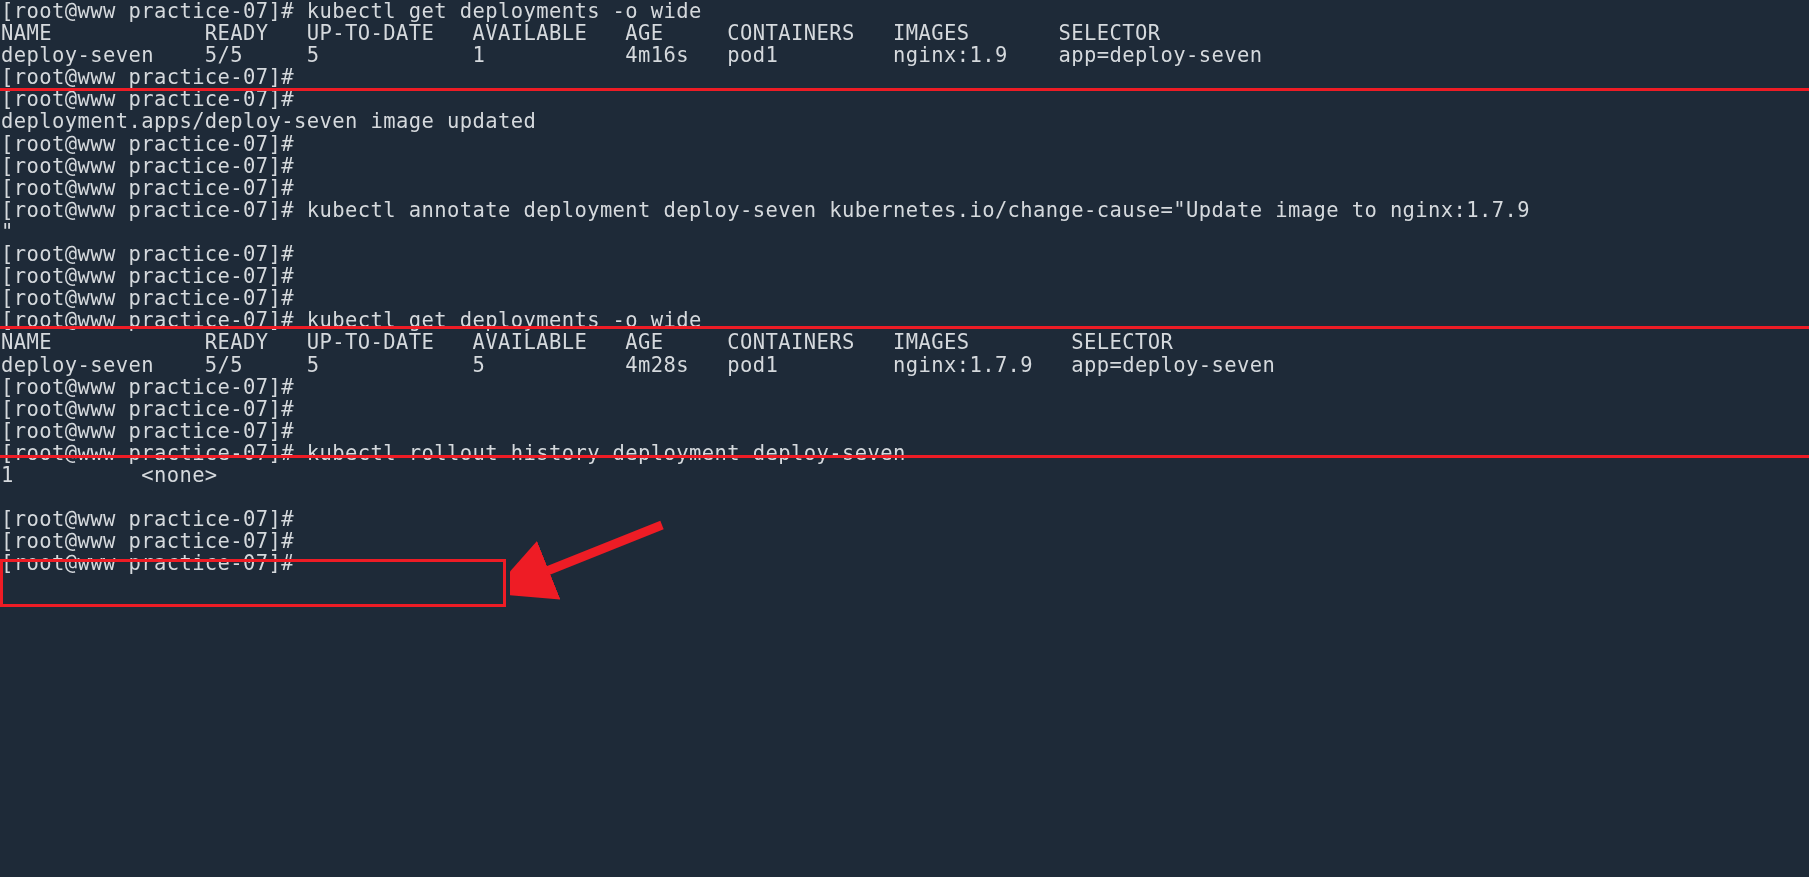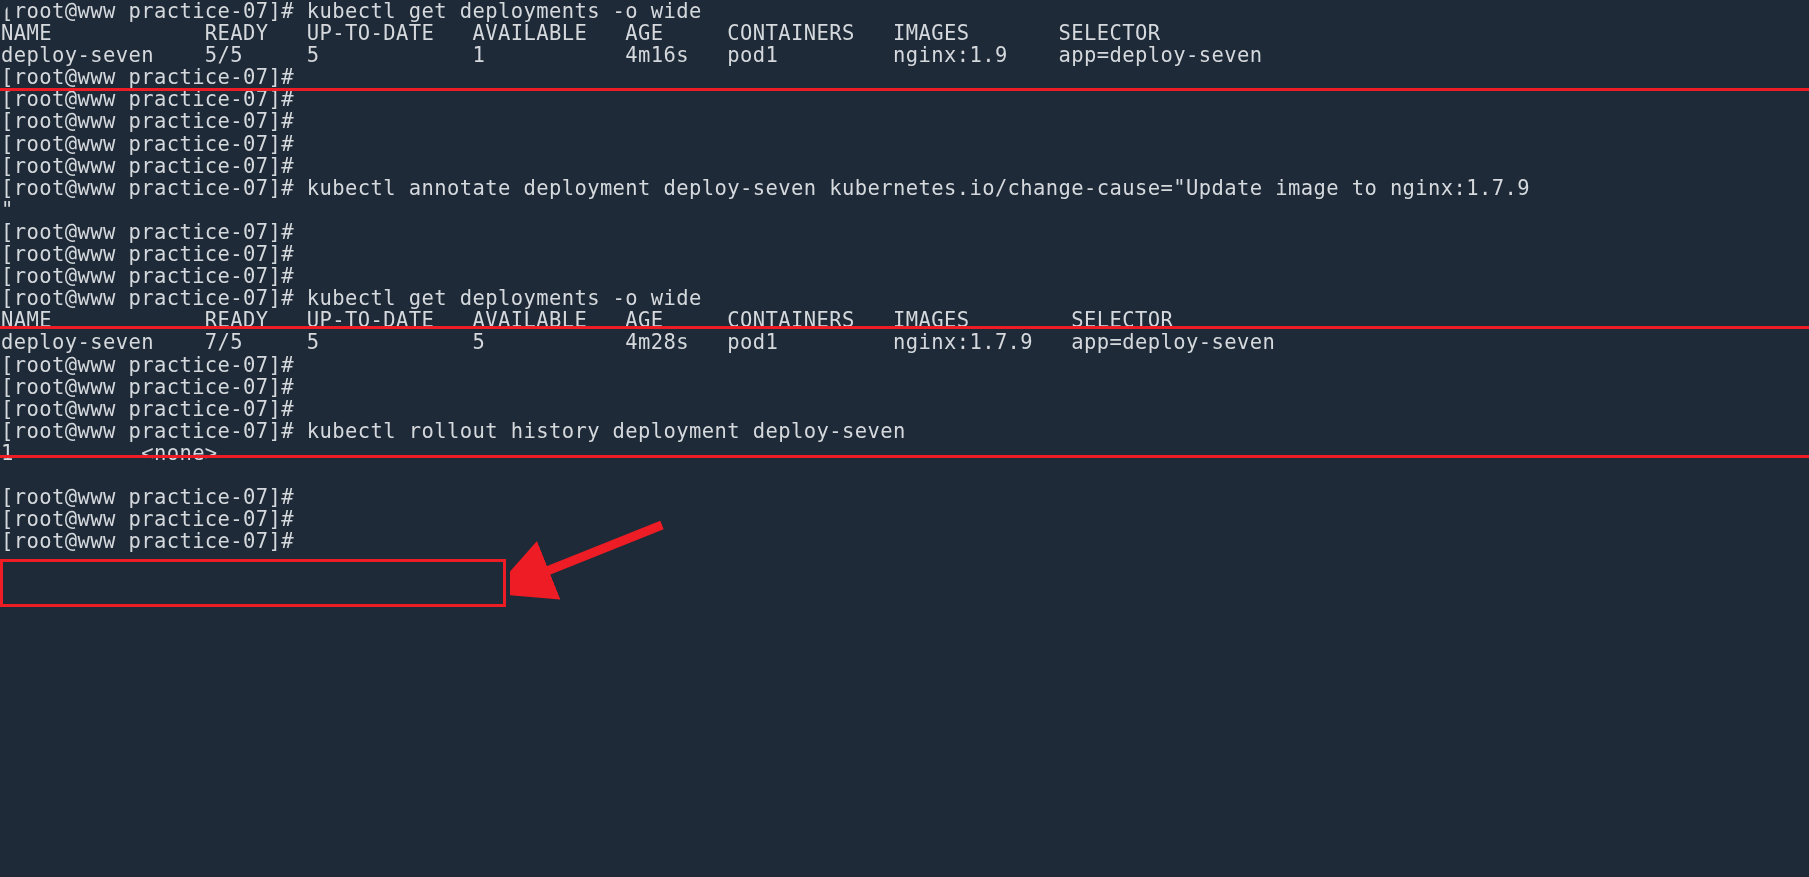--- a/index.html
+++ b/index.html
@@ -7,21 +7,20 @@
     padding: 0;
     background: #1e2a38;
   }
   #screen {
     position: relative;
     width: 1809px;
     height: 877px;
     background: #1e2a38;
     overflow: hidden;
     font-family: "DejaVu Sans Mono", "Liberation Mono", monospace;
-    border-radius: 25px;
   }
   #term {
     position: absolute;
     left: 0;
     top: 0;
     width: 1809px;
     padding: 0;
     box-sizing: border-box;
   }
   .line {
@@ -65,31 +64,32 @@
 <body>
 
 <div id="screen">
 
   <div id="term">
       <div class="line">[root@www practice-07]# kubectl get deployments -o wide</div>
       <div class="line">NAME            READY   UP-TO-DATE   AVAILABLE   AGE     CONTAINERS   IMAGES       SELECTOR</div>
       <div class="line">deploy-seven    5/5     5            1           4m16s   pod1         nginx:1.9    app=deploy-seven</div>
       <div class="line">[root@www practice-07]#</div>
       <div class="line">[root@www practice-07]#</div>
+      <div class="line">deployment.apps/deploy-seven image updated</div>
       <div class="line">[root@www practice-07]#</div>
       <div class="line">[root@www practice-07]#</div>
       <div class="line">[root@www practice-07]#</div>
       <div class="line">[root@www practice-07]# kubectl annotate deployment deploy-seven kubernetes.io/change-cause="Update image to nginx:1.7.9</div>
       <div class="line">"</div>
       <div class="line">[root@www practice-07]#</div>
       <div class="line">[root@www practice-07]#</div>
       <div class="line">[root@www practice-07]#</div>
       <div class="line">[root@www practice-07]# kubectl get deployments -o wide</div>
       <div class="line">NAME            READY   UP-TO-DATE   AVAILABLE   AGE     CONTAINERS   IMAGES        SELECTOR</div>
-      <div class="line">deploy-seven    7/5     5            5           4m28s   pod1         nginx:1.7.9   app=deploy-seven</div>
+      <div class="line">deploy-seven    5/5     5            5           4m28s   pod1         nginx:1.7.9   app=deploy-seven</div>
       <div class="line">[root@www practice-07]#</div>
       <div class="line">[root@www practice-07]#</div>
       <div class="line">[root@www practice-07]#</div>
       <div class="line">[root@www practice-07]# kubectl rollout history deployment deploy-seven</div>
       <div class="line">1          &lt;none&gt;</div>
       <div class="line blank"></div>
       <div class="line">[root@www practice-07]#</div>
       <div class="line">[root@www practice-07]#</div>
       <div class="line">[root@www practice-07]#</div>
     </div>

